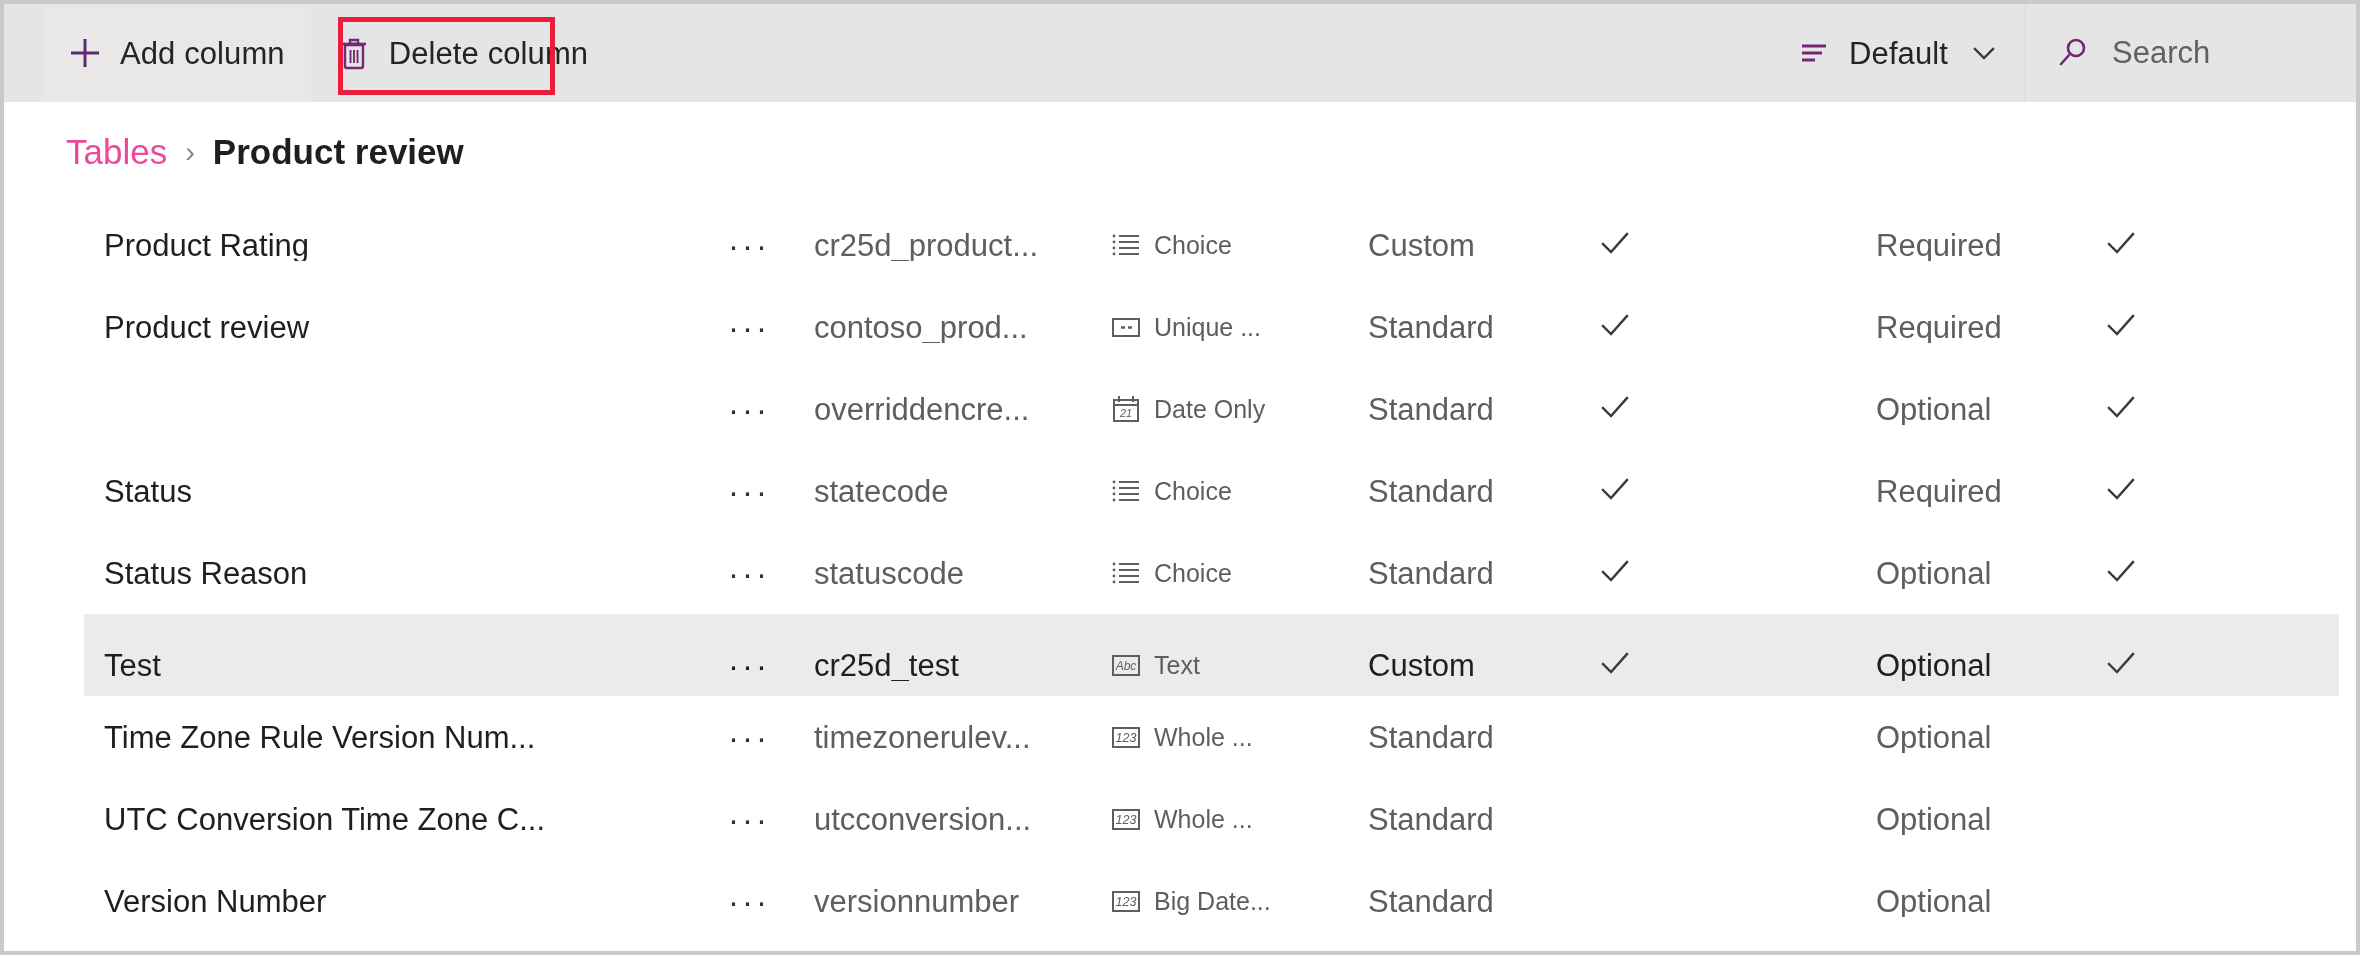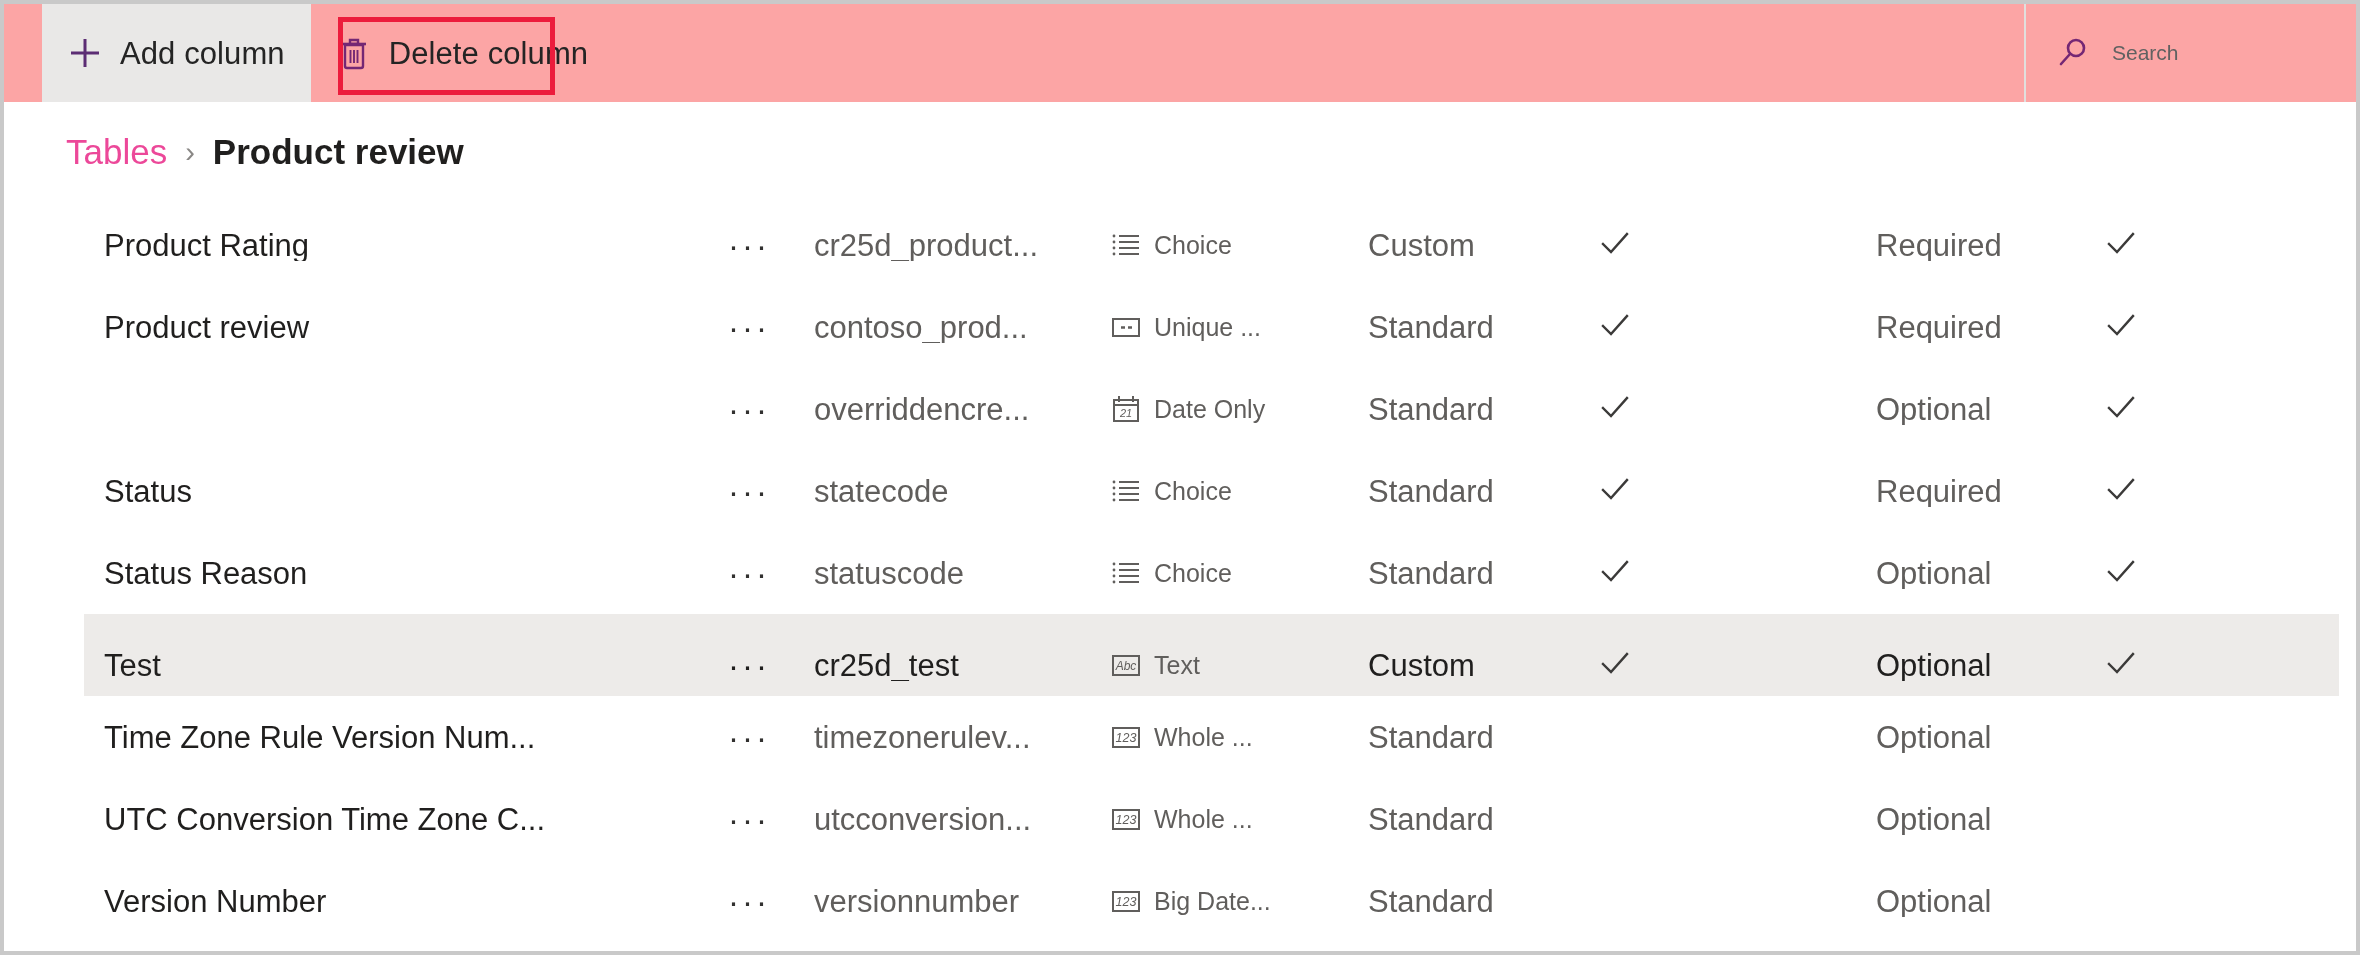--- a/index.html
+++ b/index.html
@@ -25,21 +25,21 @@
     border-bottom: 4px solid #c9c9c9;
     overflow: hidden;
   }
 
   
   .commandbar {
     position: absolute;
     left: 0; top: 0;
     width: 2352px;
     height: 98px;
-    background: #fca5a5;
+    background: #e5e5e5;
     display: flex;
     align-items: stretch;
     box-sizing: border-box;
     gap: 20px;
   }
 
   .cb-left {
     display: flex;
     align-items: stretch;
     padding-left: 38px;
@@ -102,21 +102,21 @@
     display: flex;
     align-items: center;
     gap: 22px;
     padding: 0 34px 0 30px;
     height: 98px;
     min-width: 330px;
     cursor: text;
     box-sizing: border-box;
   }
   .search-ph {
-    font-size: 21px;
+    font-size: 31px;
     color: #616161;
     text-align: right;
   }
 
   
   .annot-box {
     position: absolute;
     left: 334px;
     top: 13px;
     width: 207px;
@@ -286,20 +286,33 @@
         </span>
         <span class="cb-label">Delete column</span>
       </div>
 
     </div>
 
     <div class="cb-spacer"></div>
 
     <div class="cb-right">
 
+      <div class="cb-btn">
+        <span class="cb-icon">
+          <svg width="34" height="30" viewBox="0 0 34 30" aria-hidden="true">
+            <path d="M5 8 h24 M5 15 h20 M5 22 h13" stroke="#742774" stroke-width="3" stroke-linecap="butt" fill="none"></path>
+          </svg>
+        </span>
+        <span class="cb-label">Default</span>
+        <span class="chev">
+          <svg width="28" height="28" viewBox="0 0 28 28" aria-hidden="true">
+            <path d="M5 10 L14 19 L23 10" stroke="#3b3a39" stroke-width="2.4" fill="none" stroke-linecap="square"></path>
+          </svg>
+        </span>
+      </div>
 
       <div class="cb-divider"></div>
 
       <div class="search-box">
         <span class="cb-icon">
           <svg width="34" height="34" viewBox="0 0 34 34" aria-hidden="true">
             <circle cx="20" cy="12" r="8" fill="none" stroke="#742774" stroke-width="2.6"></circle>
             <path d="M14 18 L5 28" stroke="#742774" stroke-width="2.6" fill="none" stroke-linecap="round"></path>
           </svg>
         </span>

